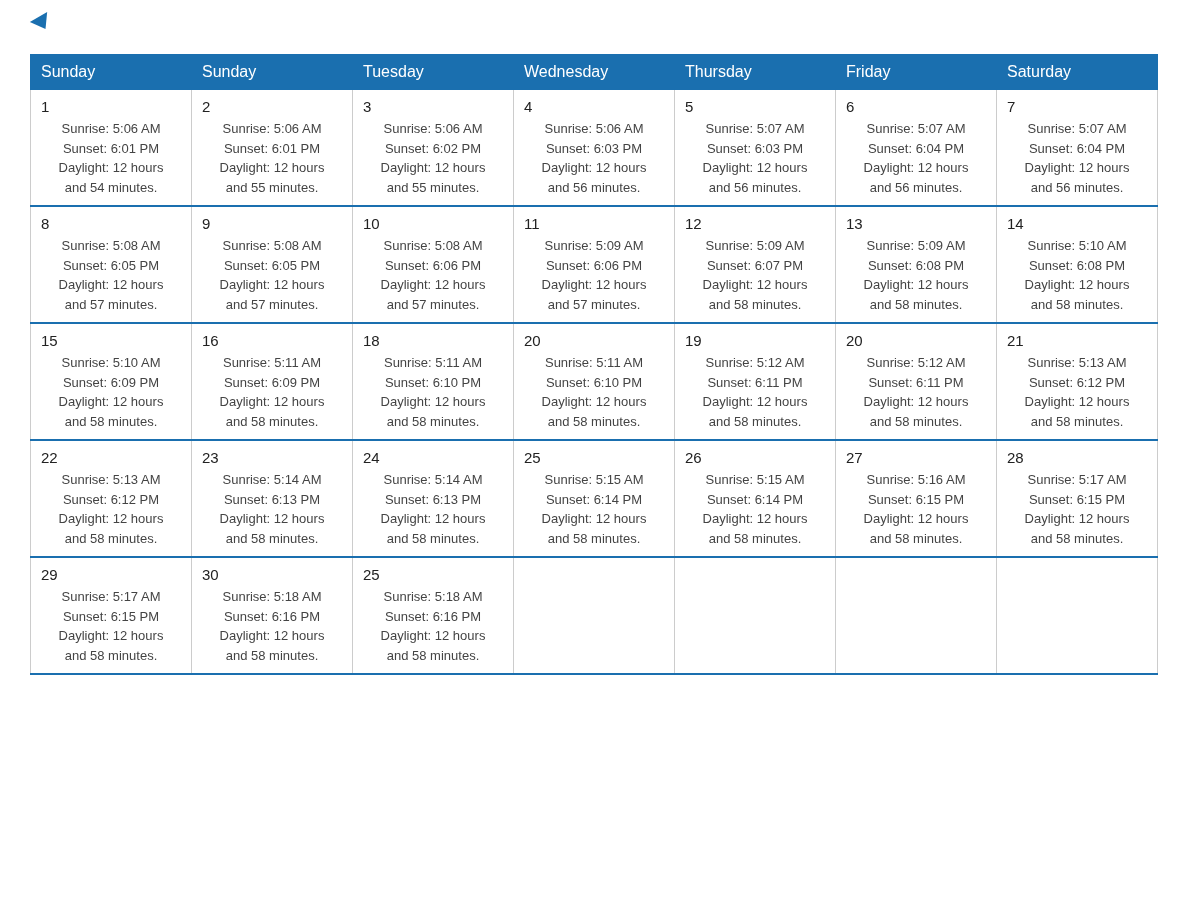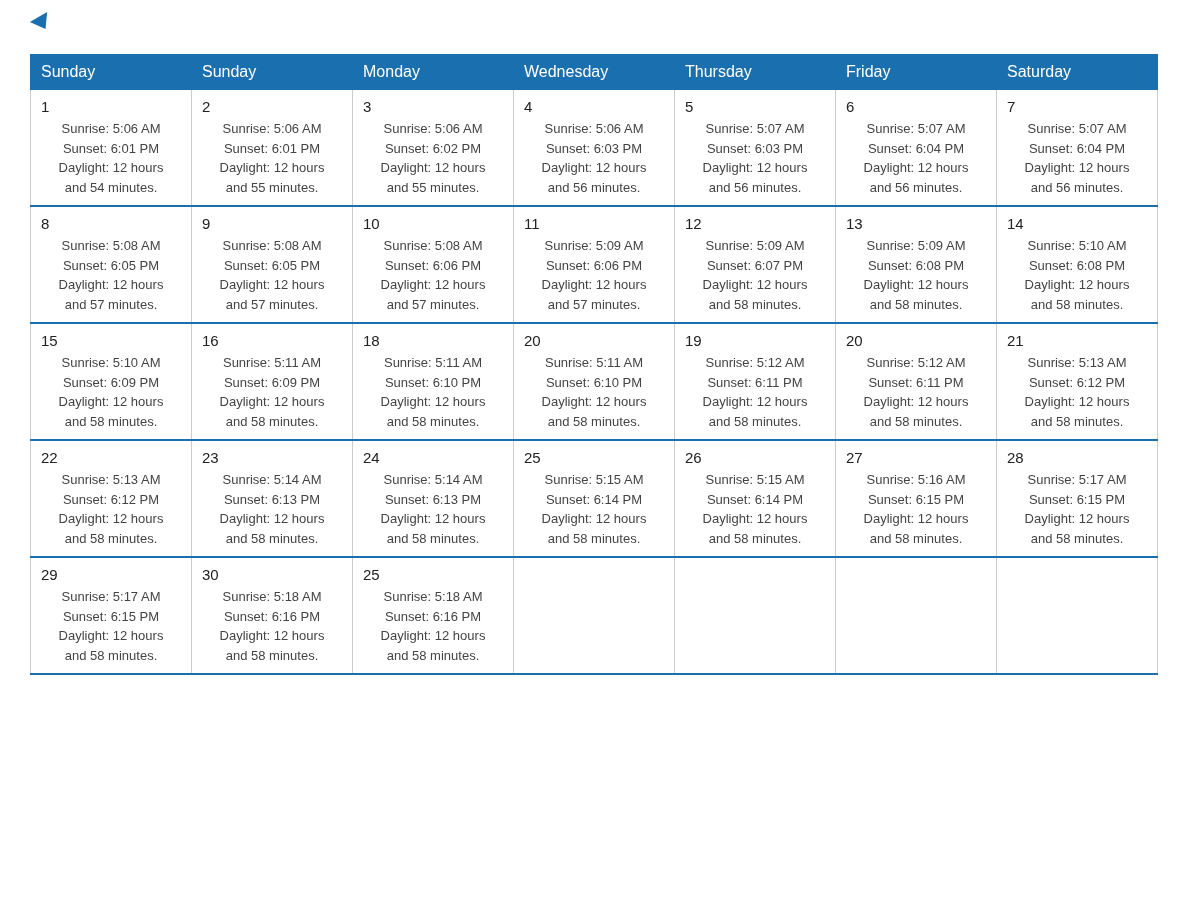--- a/index.html
+++ b/index.html
@@ -116,21 +116,21 @@
     <div class="location-title"></div>
   </div>
 </div>
 
 <table>
   <thead>
     <tr>
 
     <th>Sunday</th>
         <th>Sunday</th>
-        <th>Monday</th>
+        <th>Tuesday</th>
         <th>Wednesday</th>
         <th>Thursday</th>
         <th>Friday</th>
         <th>Saturday</th>
       </tr>
   </thead>
   <tbody id="calendar-body">
   <tr>
         <td>
           <div class="day-num">1</div>

